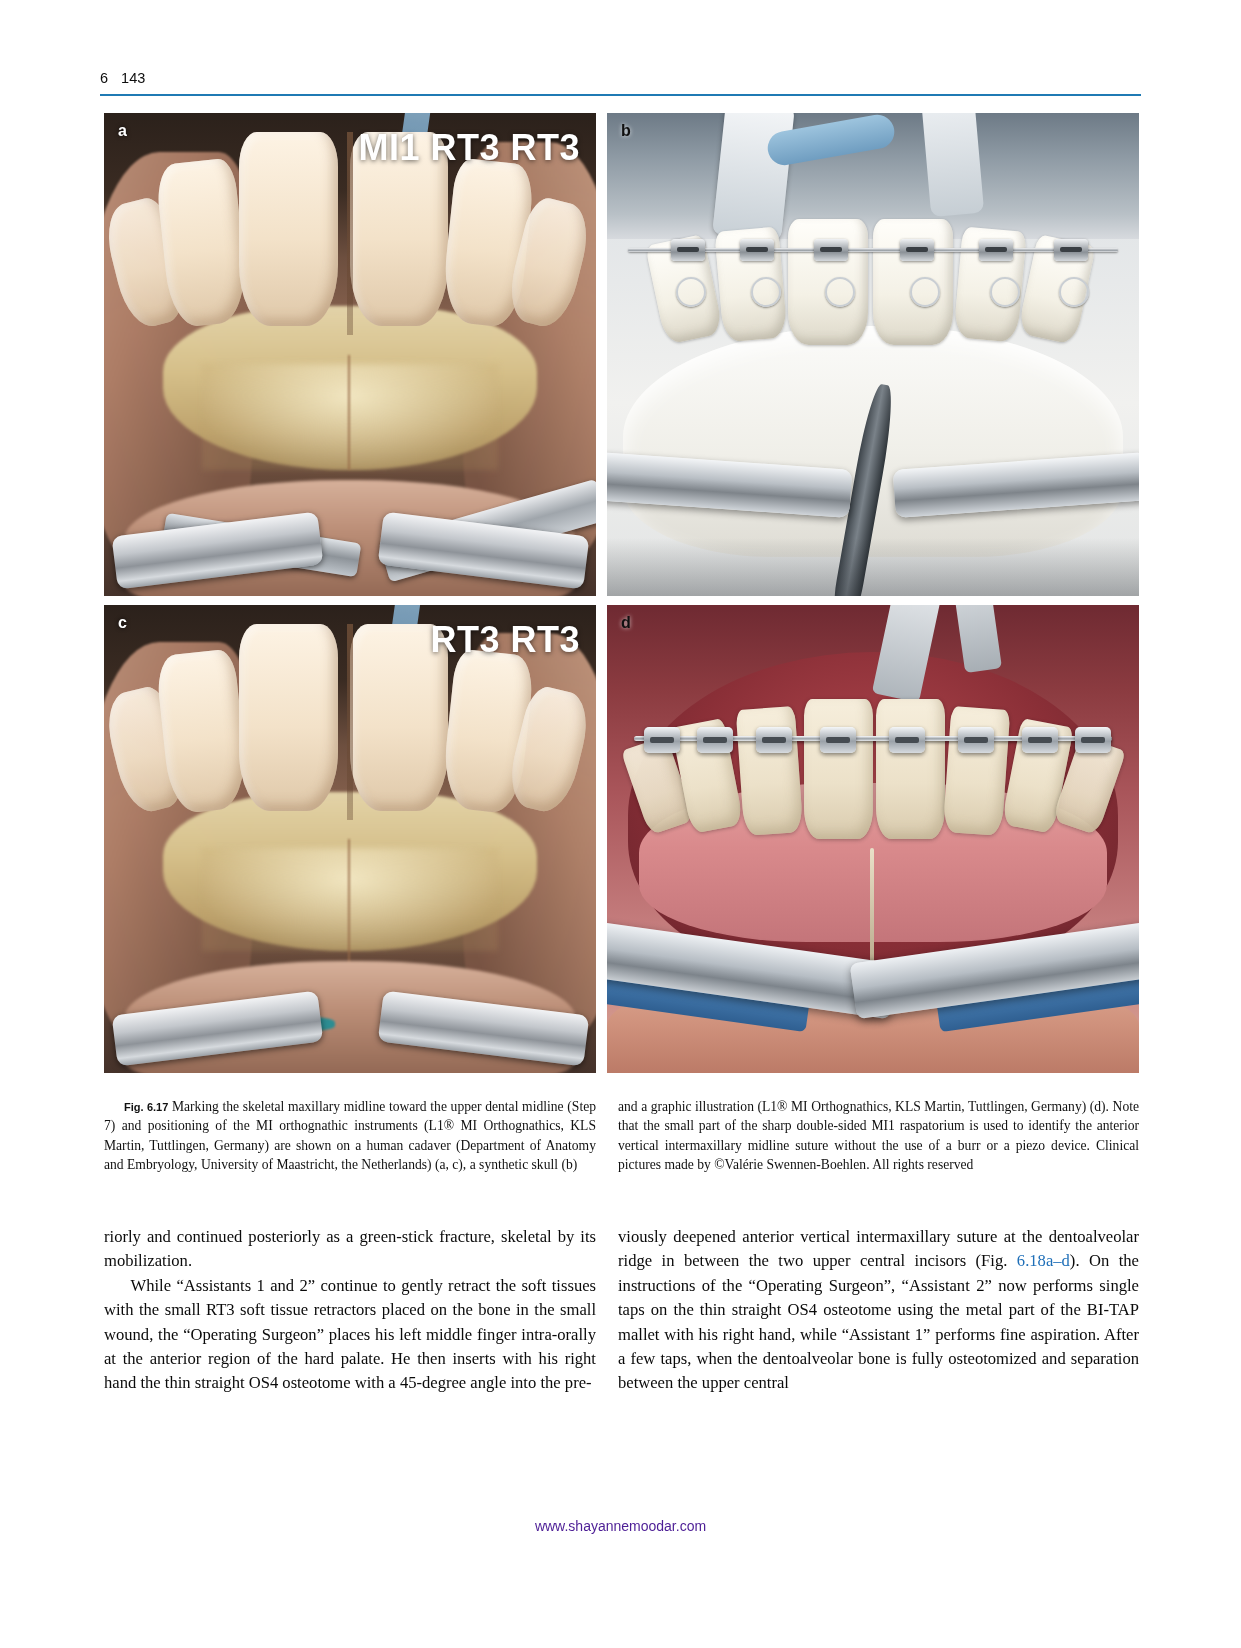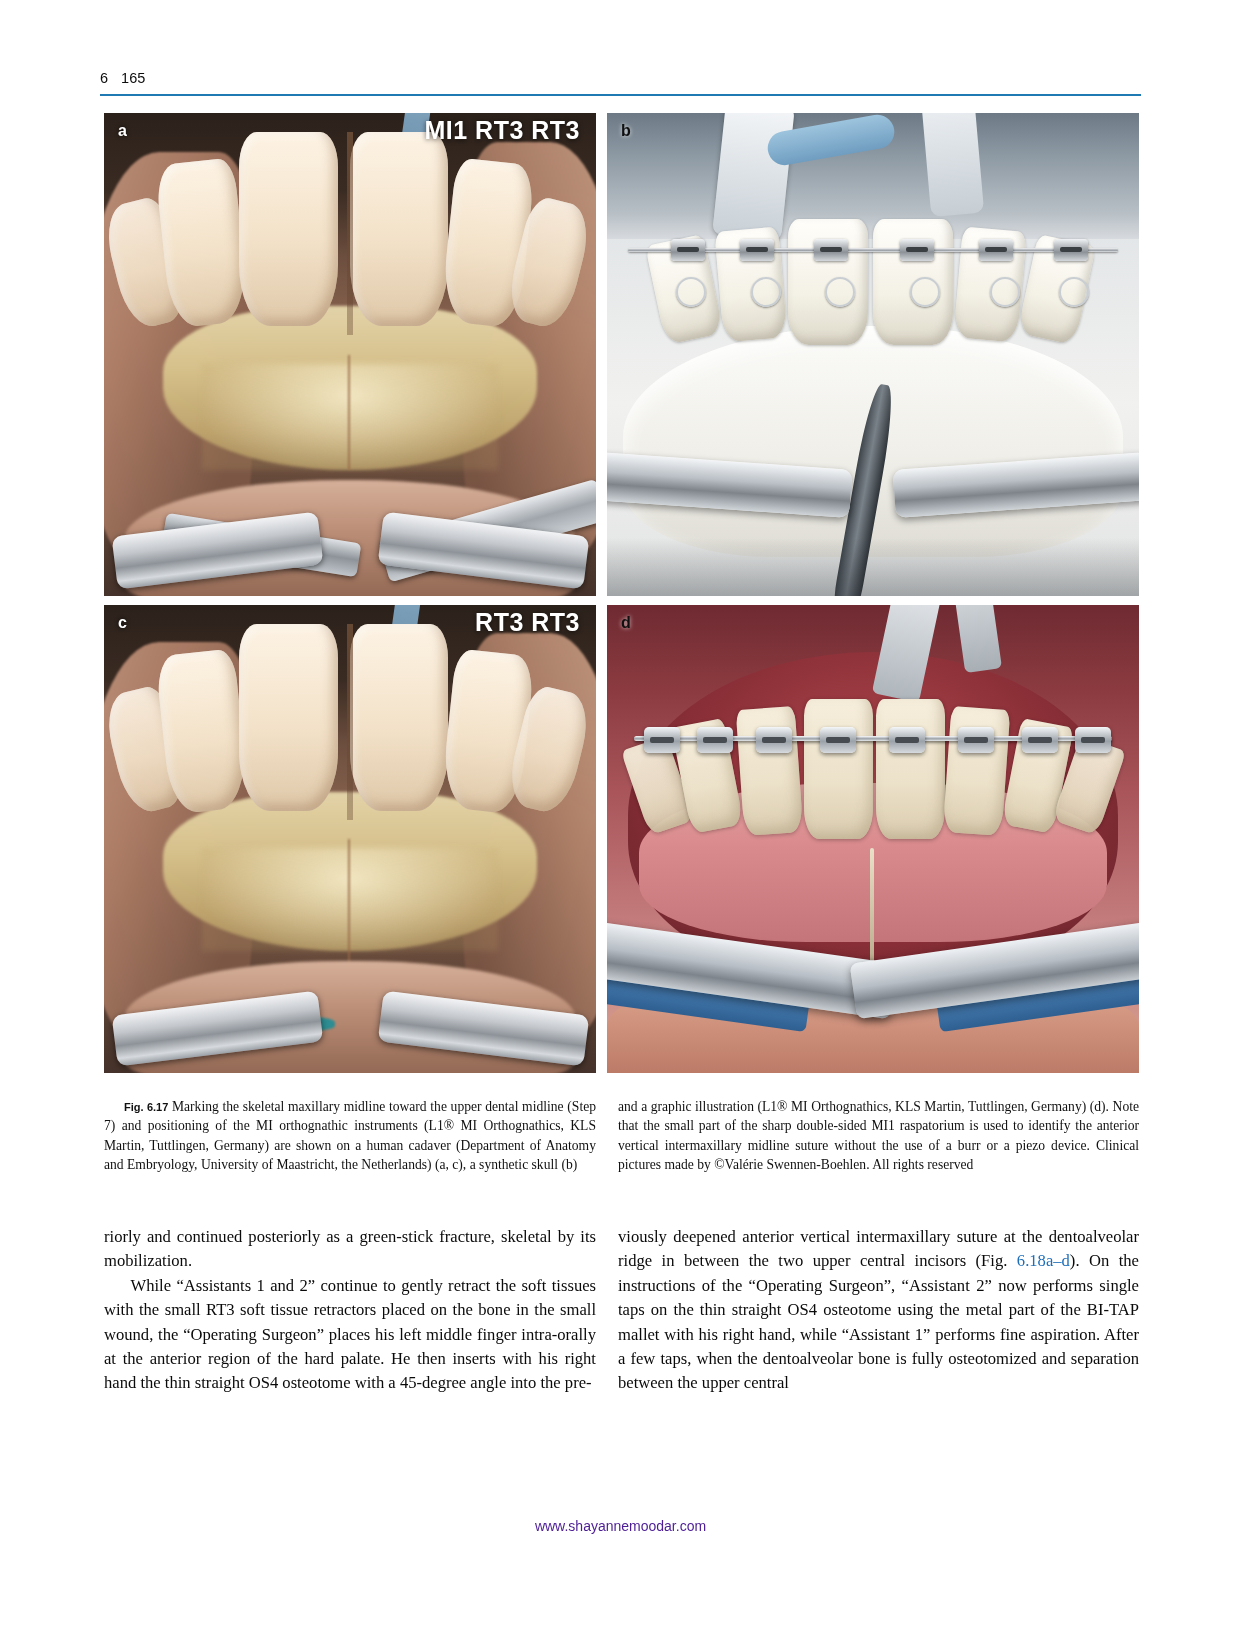--- a/index.html
+++ b/index.html
@@ -87,24 +87,24 @@
     z-index: 40;
     text-shadow: 0 0 4px rgba(0,0,0,.85);
   }
   .panel-label.dark {
     color: #101010;
     text-shadow: 0 0 4px rgba(255,255,255,.75);
   }
   .overlay-text {
     position: absolute;
     right: 16px;
-    top: 3px;
+    top: 14px;
     color: #fff;
     font-family: "Liberation Sans", sans-serif;
-    font-size: 25px;
+    font-size: 36px;
     font-weight: 600;
     letter-spacing: 0.5px;
     z-index: 40;
     text-shadow: 0 1px 5px rgba(0,0,0,.6);
     text-align: right;
   }
 
   
   .cadaver {
     position: absolute;
@@ -528,21 +528,21 @@
     color: #4c1d95;
   }
 </style>
 </head>
 <body>
 
 <div class="page">
 
   <div class="runhead">
     <span class="chapnum">6</span>
-    <span class="pagenum">165</span>
+    <span class="pagenum">143</span>
   </div>
   <div class="runhead-rule"></div>
 
   <div class="figure">
     <div class="fig-grid">
 
       <div class="panel">
         <div class="cadaver">
           <div class="cad-back"></div>
           <div class="cad-blue-tube"></div>

